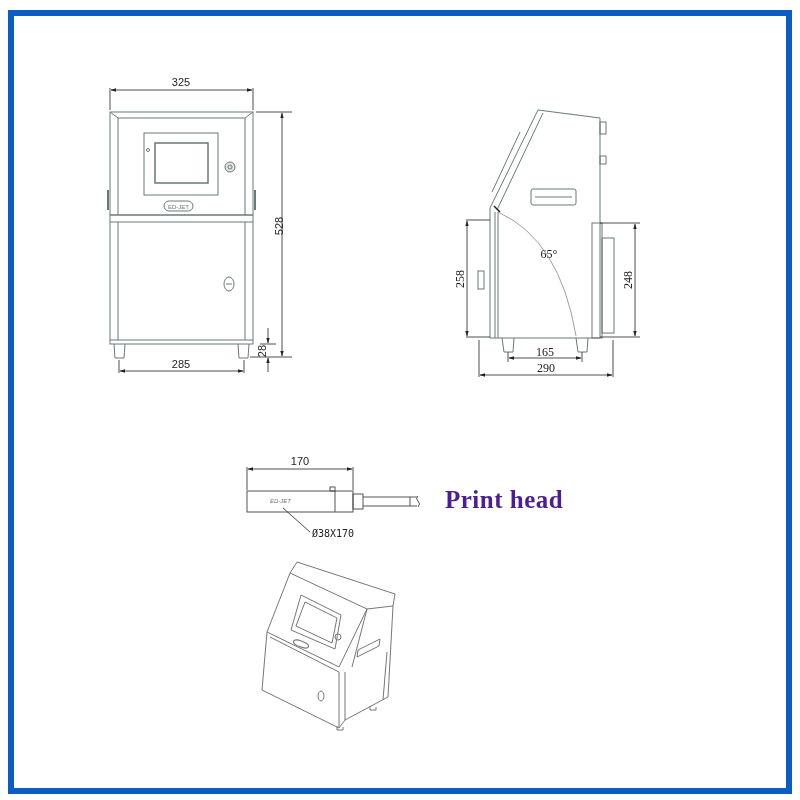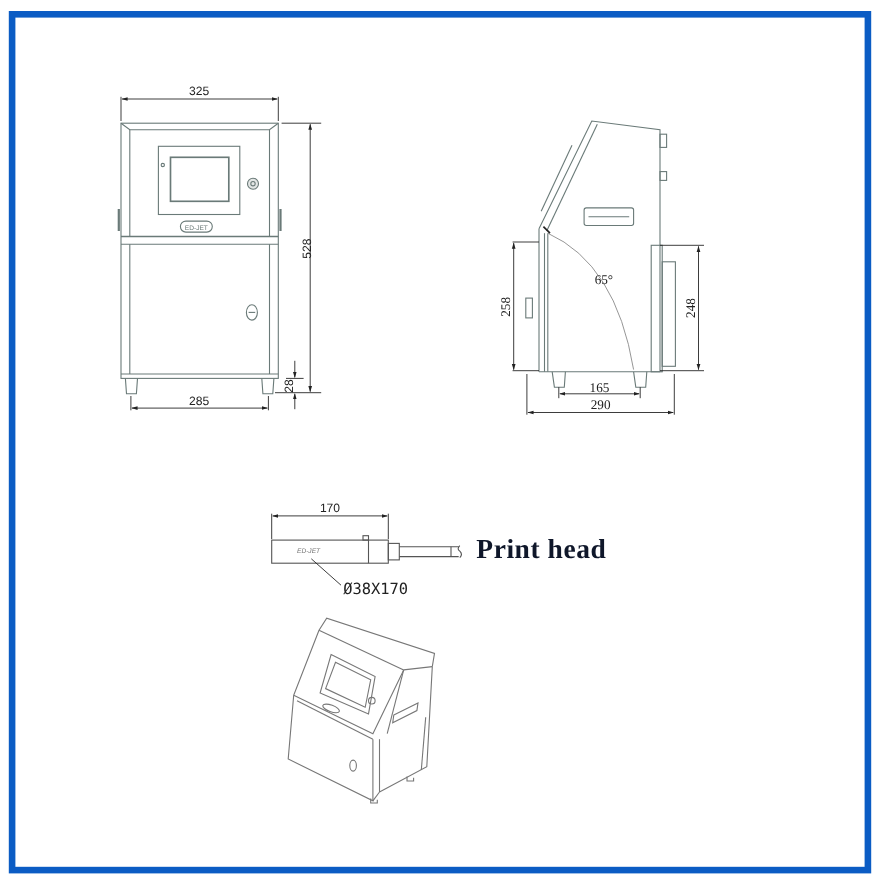--- a/index.html
+++ b/index.html
@@ -5,27 +5,27 @@
     html, body { margin: 0; padding: 0; background: #ffffff; }
     body { width: 800px; height: 800px; position: relative; overflow: hidden; }
     .frame {
       position: absolute; left: 8px; top: 10px; width: 772px; height: 772px;
       border: 6px solid #0b5cc4; background: #ffffff;
     }
     svg.drawing { position: absolute; left: 0; top: 0; }
     .dim { font-family: "Liberation Sans", sans-serif; font-size: 11px; fill: #222; }
     .dim-serif { font-family: "Liberation Serif", serif; font-size: 12px; fill: #222; }
     .title-label {
-      position: absolute; left: 433px; top: 486px;
-      font-family: "Liberation Serif", serif; font-weight: bold; font-size: 25px; color: #0f172a;
+      position: absolute; left: 445px; top: 486px;
+      font-family: "Liberation Serif", serif; font-weight: bold; font-size: 25px; color: #4c1d95;
       letter-spacing: 0.5px;
     }
     .note {
       position: absolute; left: 312px; top: 528px;
-      font-family: "DejaVu Sans Mono", monospace; font-size: 14px; color: #222;
+      font-family: "DejaVu Sans Mono", monospace; font-size: 10px; color: #222;
     }
   </style>
 </head>
 <body>
 
 <div class="frame"></div>
 
 <svg class="drawing" width="800" height="800" viewBox="0 0 800 800">
   <defs>
     <marker id="arr" viewBox="0 0 10 10" refX="9" refY="5" markerWidth="7" markerHeight="7" orient="auto-start-reverse">

